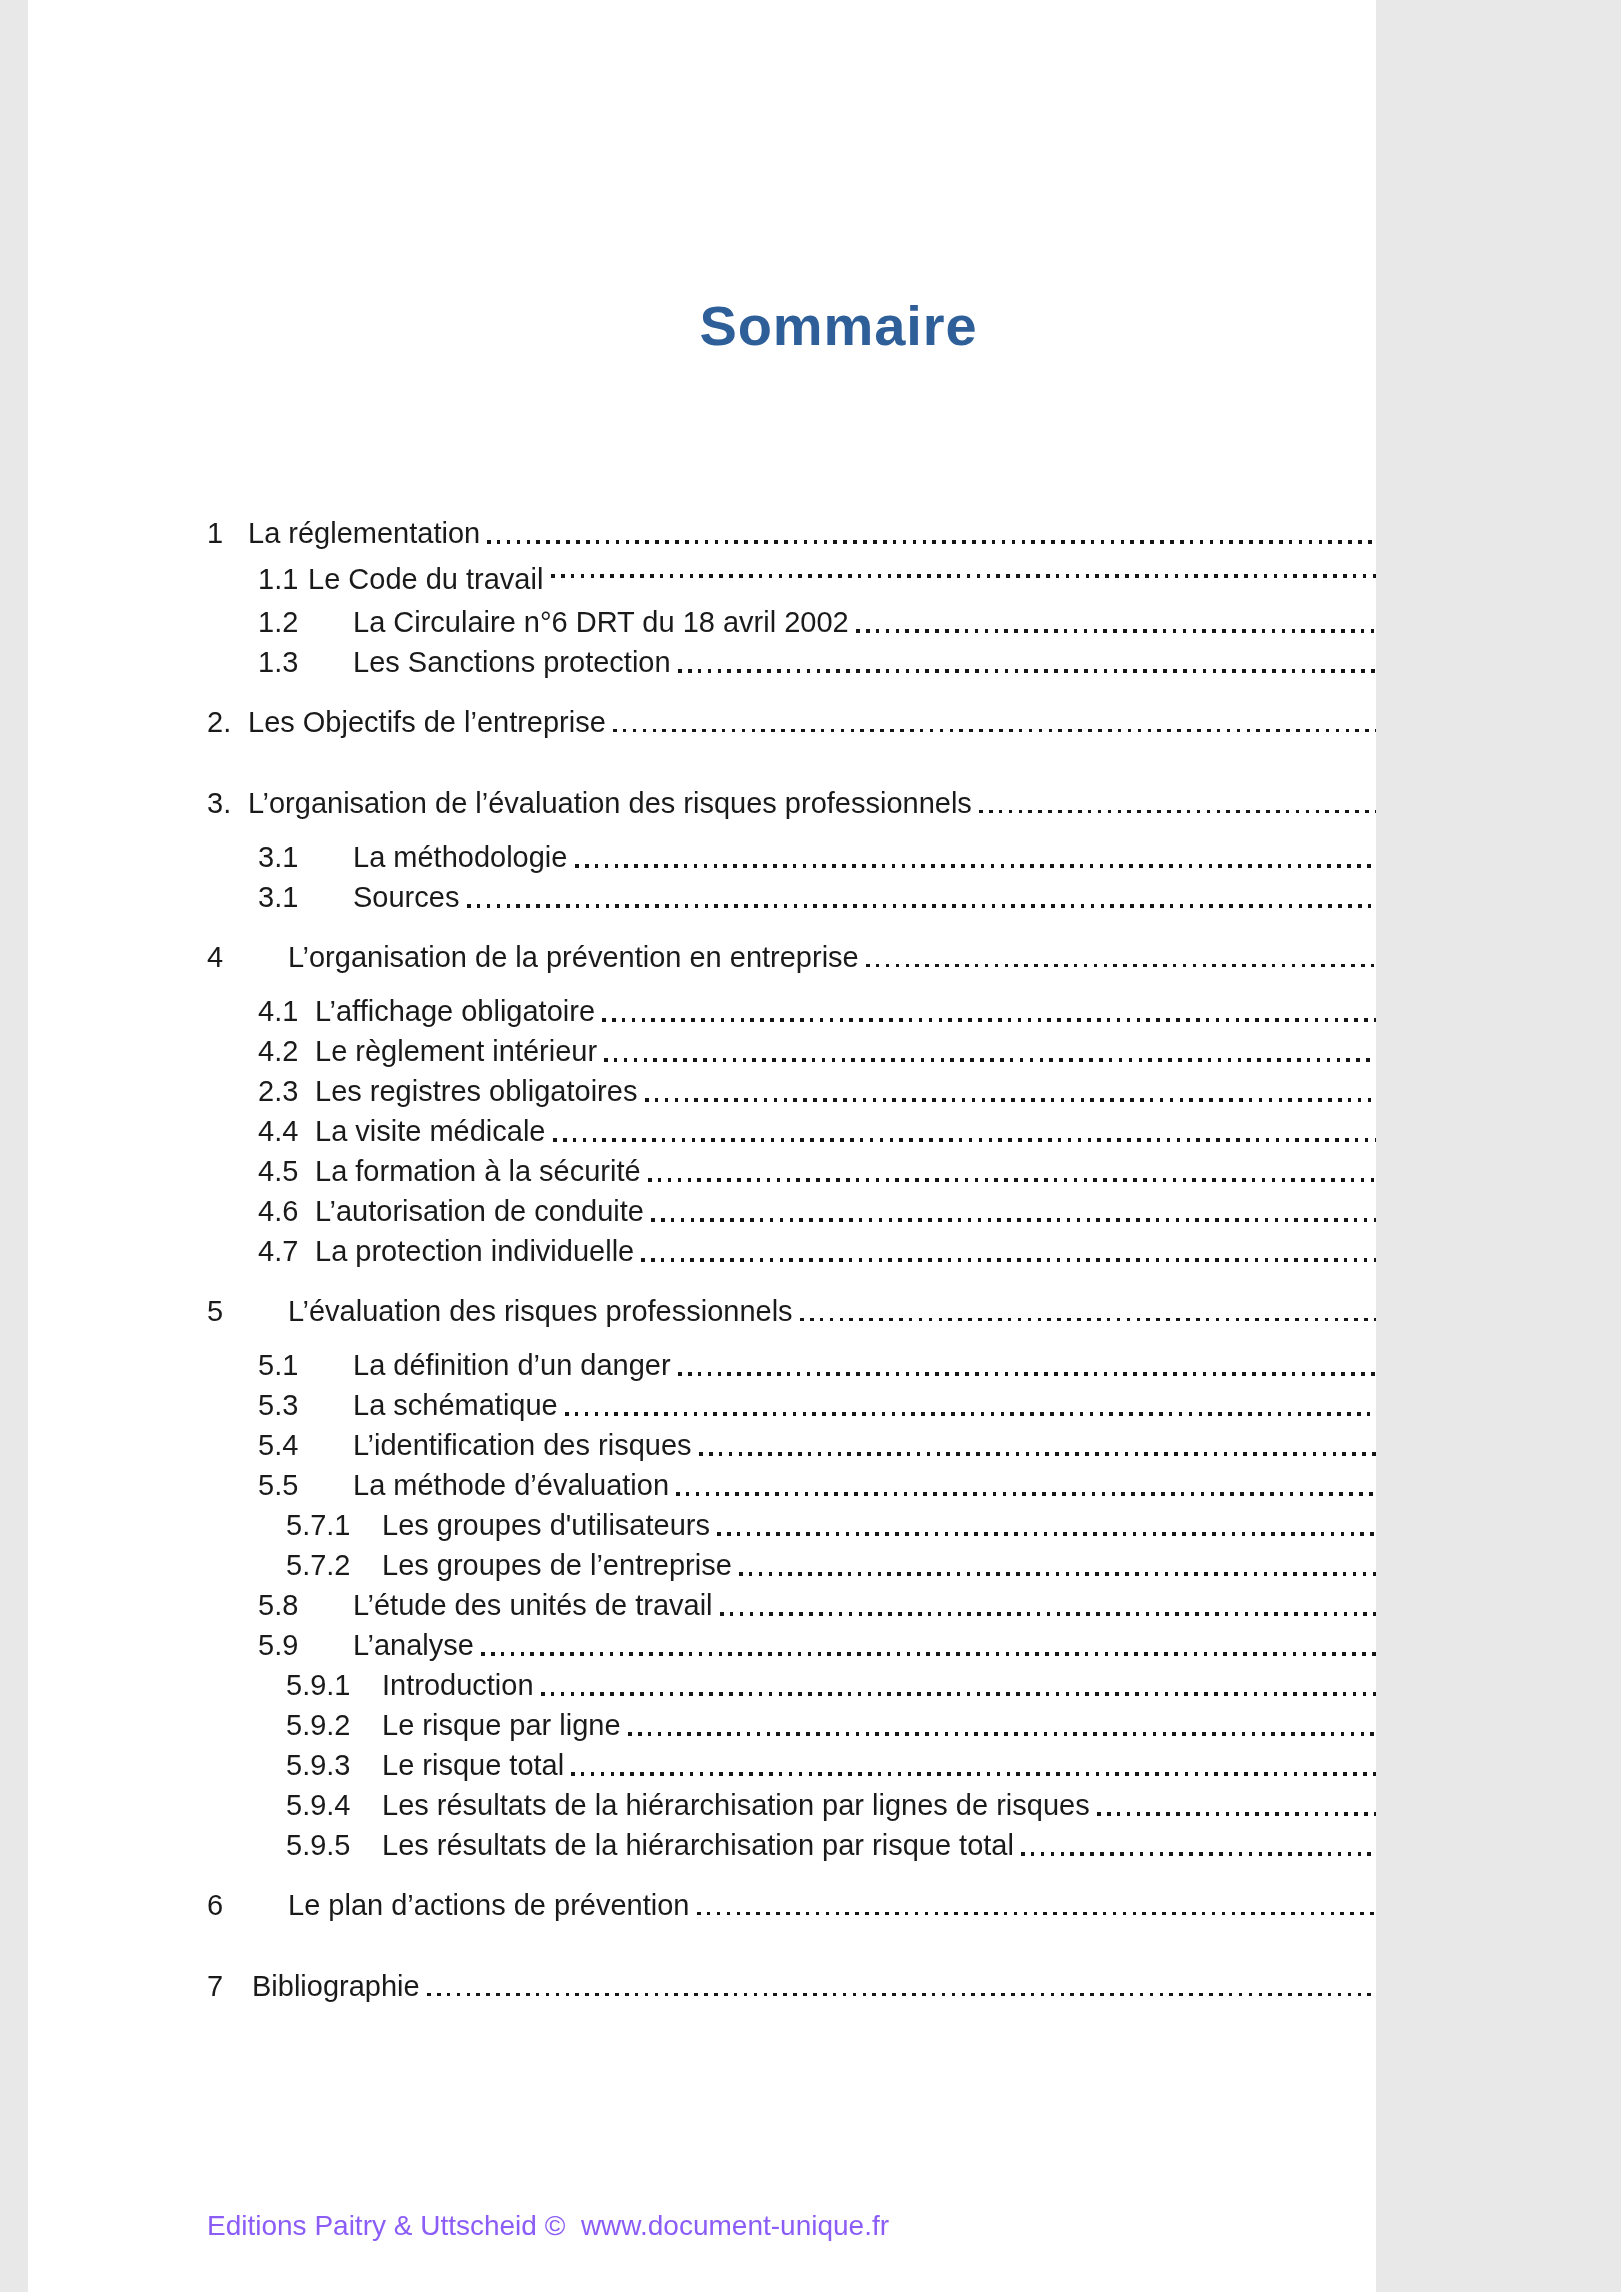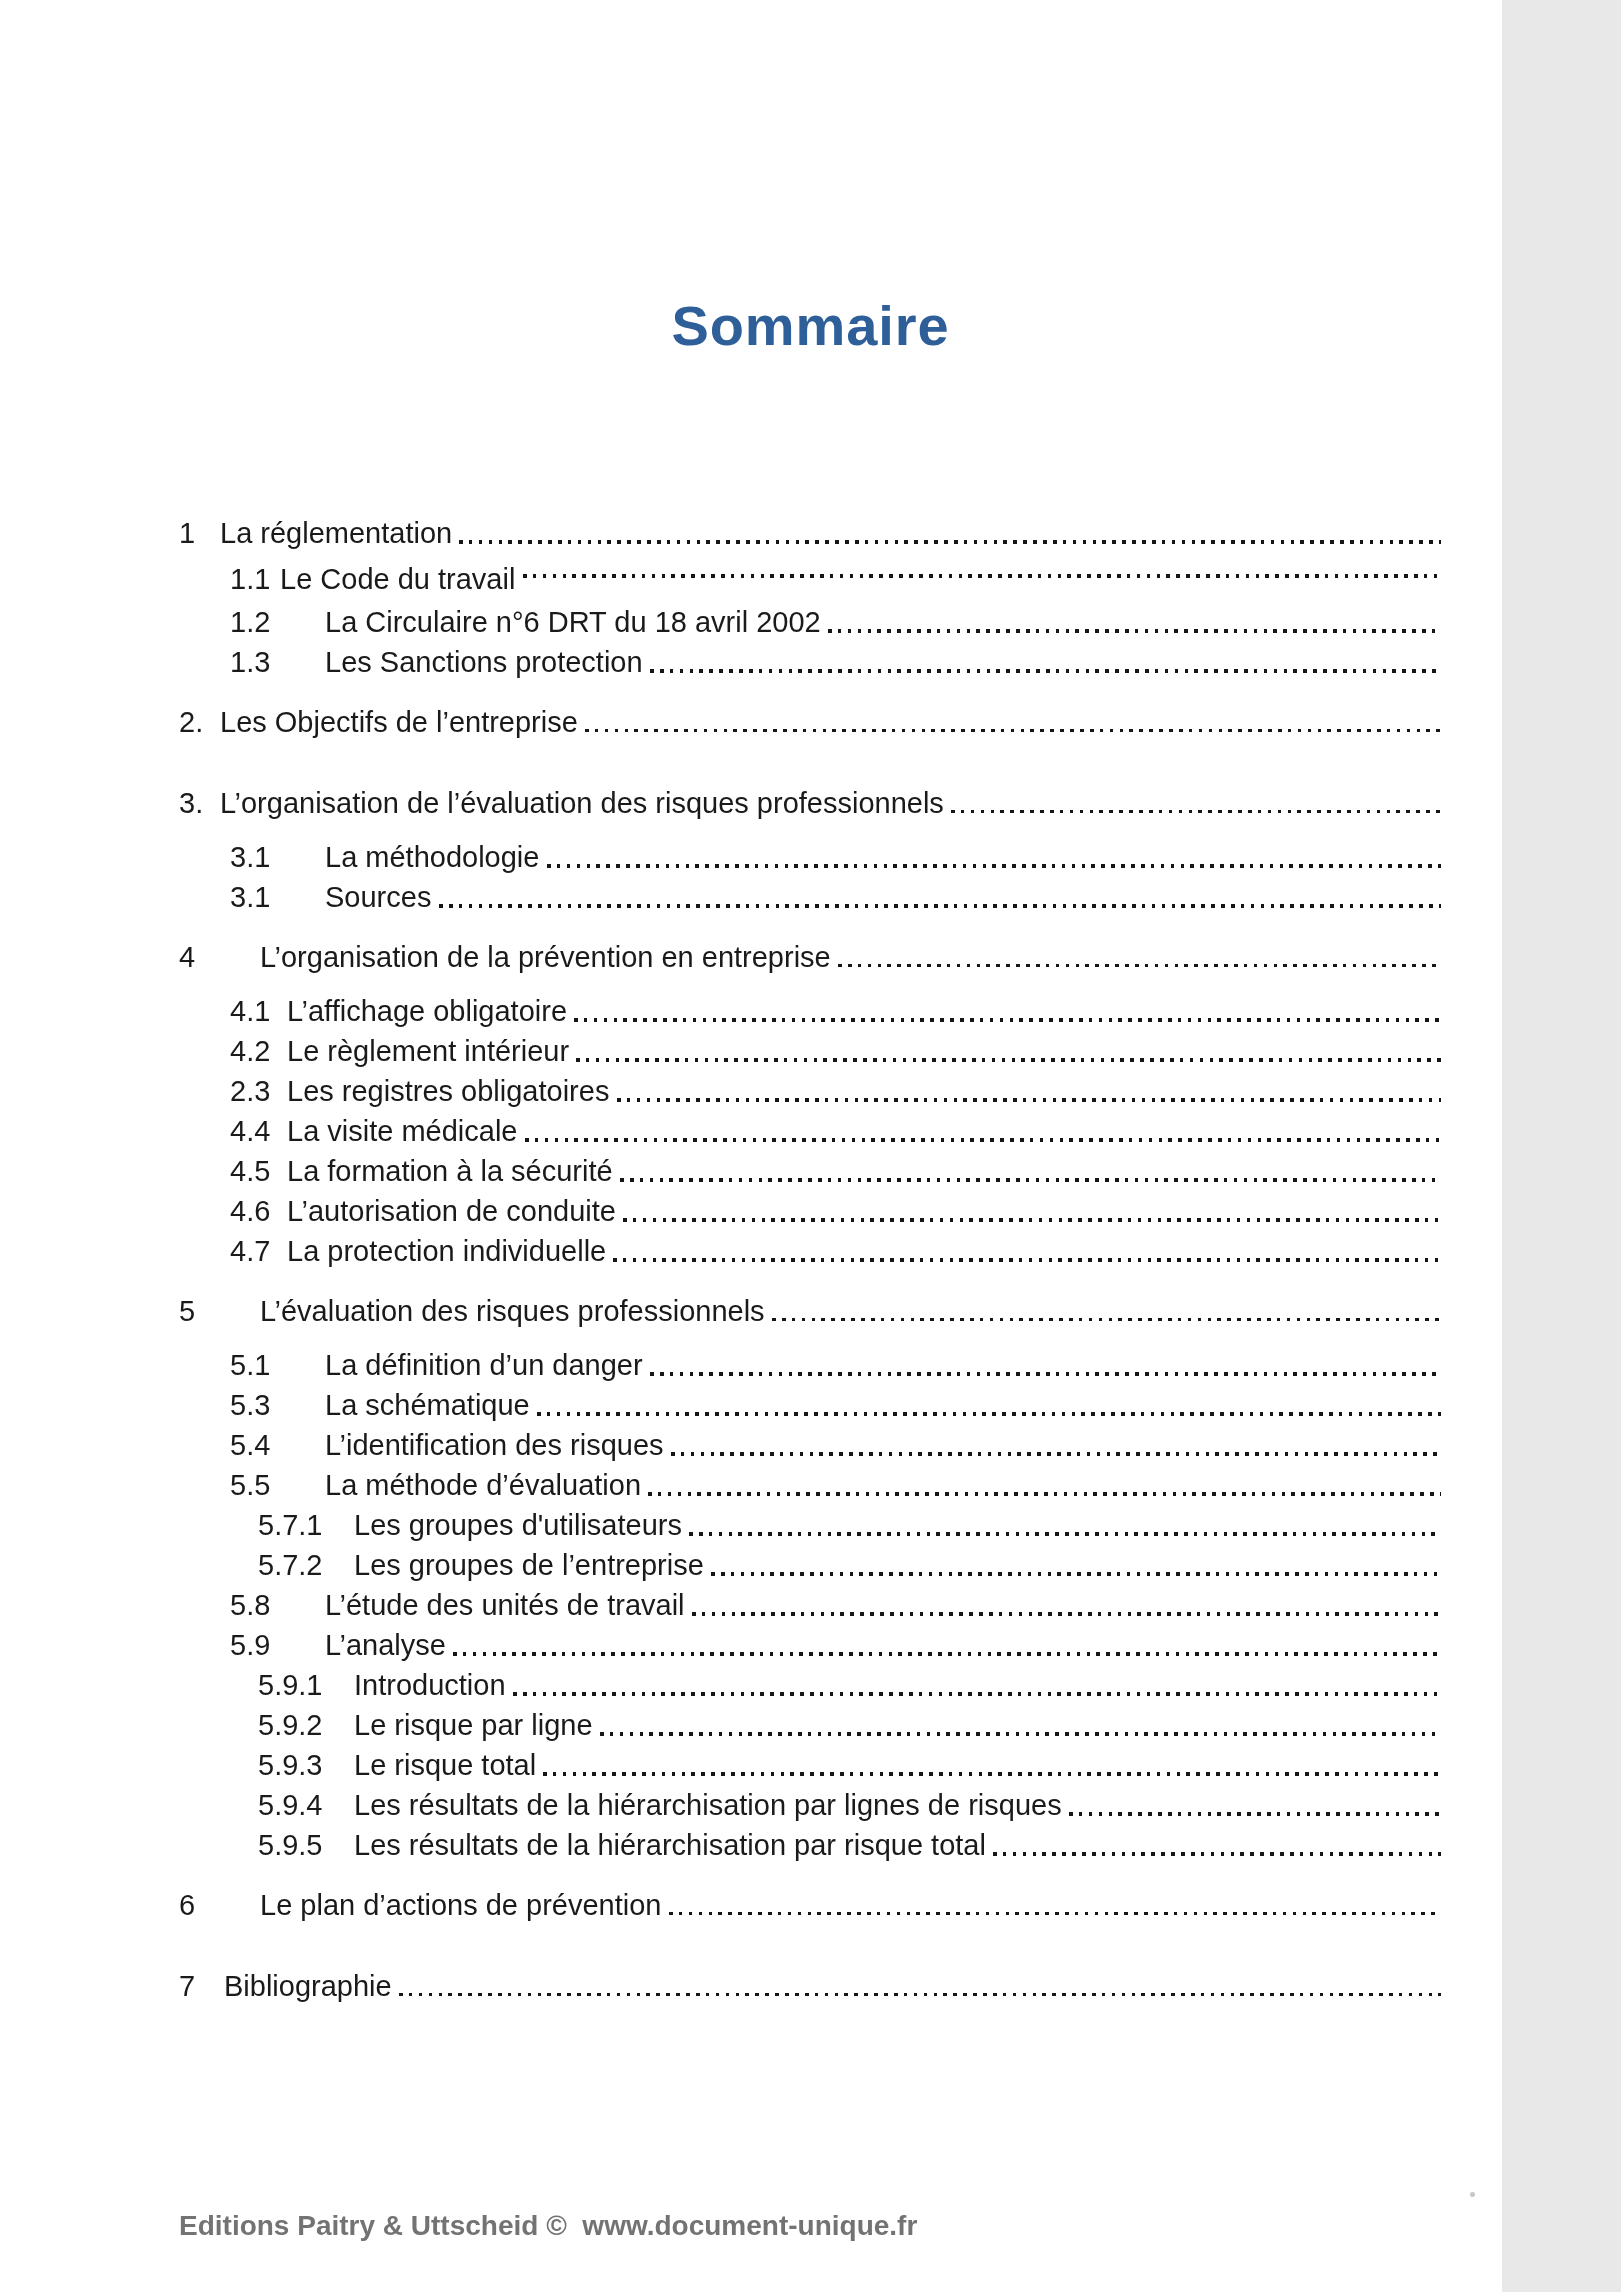--- a/index.html
+++ b/index.html
@@ -1,23 +1,24 @@
 <!DOCTYPE html>
 <html lang="fr" style="font-size:14.3px"><head>
 <meta charset="utf-8">
 <style>
   html, body { margin: 0; padding: 0; background: #e8e8e8; }
   .page {
     position: relative;
-    width: 1502px;
+    width: 1348px;
     height: 2293px;
     background: #ffffff;
     font-family: "Liberation Sans", sans-serif;
     color: #1a1a1a;
     overflow: hidden;
+    margin-left: 28px;
   }
   .title {
     position: absolute;
     top: 294px;
     left: 179px;
     width: 1263px;
     text-align: center;
     font-size: 56px;
     line-height: 64px;
     font-weight: bold;
@@ -56,23 +57,23 @@
   }
   .gap-xs { margin-top: 9px; align-items: center; }
   .gap-sm { margin-top: 14.3px; }
   .gap-md { margin-top: 19.7px; }
   .gap-lg { margin-top: 41px; }
   .footer {
     position: absolute;
     top: 2210px;
     left: 179px;
     font-size: 28px;
-    font-weight: bold;
+    font-weight: normal;
     white-space: pre;
-    color: #737373;
+    color: #8b5cf6;
   }
   .speck {
     position: absolute;
     left: 1470px;
     top: 2192px;
     width: 4.5px;
     height: 4.5px;
     border-radius: 50%;
     background: #9a9a9a;
     opacity: 0.55;

